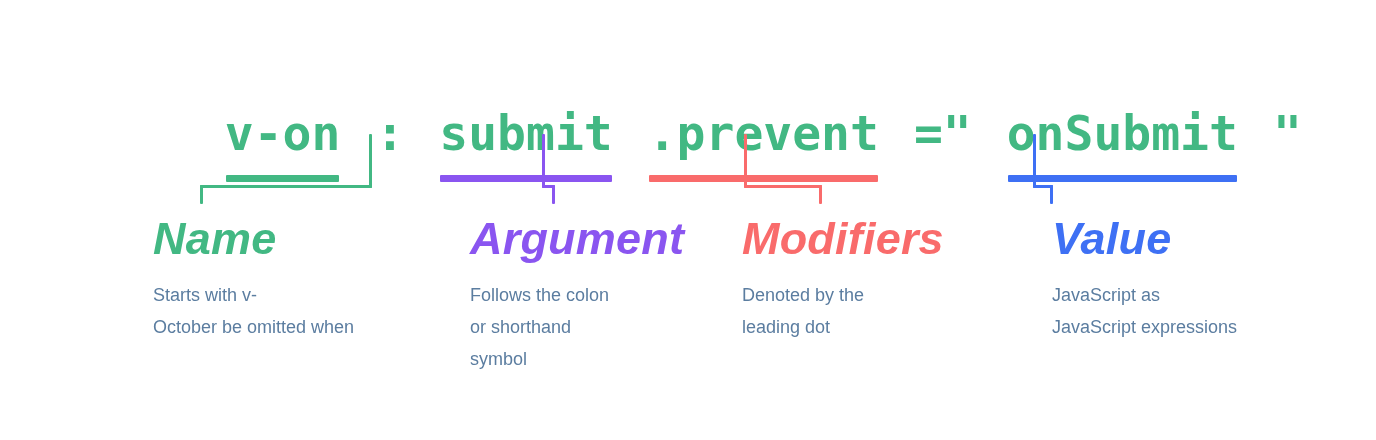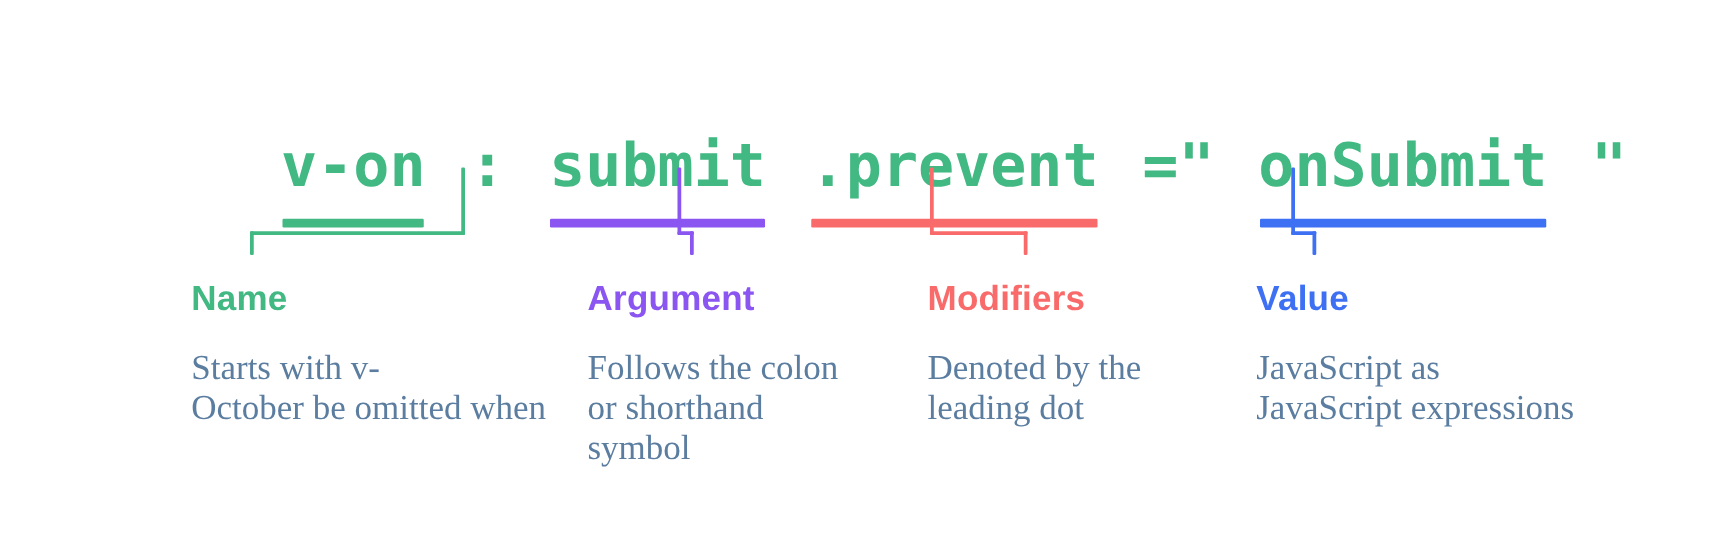--- a/index.html
+++ b/index.html
@@ -44,31 +44,31 @@
     position: absolute;
     border-radius: 1px;
   }
   .label-col {
     position: absolute;
     top: 218px;
     width: 310px;
   }
   .label-heading {
     display: inline-block;
-    font-size: 28px;
+    font-size: 45px;
     line-height: 42px;
     font-weight: 700;
     letter-spacing: 0.2px;
     margin: 0 0 19px 0;
+    font-style: italic;
   }
   .label-desc {
-    font-size: 28px;
+    font-size: 18px;
     line-height: 32px;
     font-weight: 400;
-    font-family: Liberation Serif, serif;
   }
   .desc-line { white-space: nowrap; }
 </style>
 </head>
 <body>
 
 <div id="canvas" style="background: rgb(255, 255, 255);">
 
   <div class="code-line" style="color: rgb(66, 184, 131);">
     <span class="code-token">v-on<i class="underline-bar" style="background: rgb(66, 184, 131);"></i></span><span class="code-token">:</span><span class="code-token">submit<i class="underline-bar" style="background: rgb(138, 85, 240);"></i></span><span class="code-token">.prevent<i class="underline-bar" style="background: rgb(249, 107, 107);"></i></span><span class="code-token">="</span><span class="code-token">onSubmit<i class="underline-bar" style="background: rgb(62, 112, 244);"></i></span><span class="code-token">"</span>
@@ -92,21 +92,21 @@
 
   <div class="label-col" style="left:470px">
     <h3 class="label-heading" style="color: rgb(138, 85, 240);">Argument</h3>
     <div class="label-desc" style="color: rgb(91, 125, 160);">
       <div class="desc-line">Follows the colon</div>
       <div class="desc-line">or shorthand</div>
       <div class="desc-line">symbol</div>
     </div>
   </div>
 
-  <div class="label-col" style="left:1005px">
+  <div class="label-col" style="left:1052px">
     <h3 class="label-heading" style="color: rgb(62, 112, 244);">Value</h3>
     <div class="label-desc" style="color: rgb(91, 125, 160);">
       <div class="desc-line">JavaScript as</div>
       <div class="desc-line">JavaScript expressions</div>
     </div>
   </div>
 
 <div class="conn" style="left: 368.609px; top: 134px; width: 3px; height: 54px; background: rgb(66, 184, 131);"></div>
     <div class="conn" style="left: 199.57px; top: 185px; width: 172.039px; height: 3px; background: rgb(66, 184, 131);"></div>
     <div class="conn" style="left: 199.57px; top: 185px; width: 3px; height: 19px; background: rgb(66, 184, 131);"></div>

